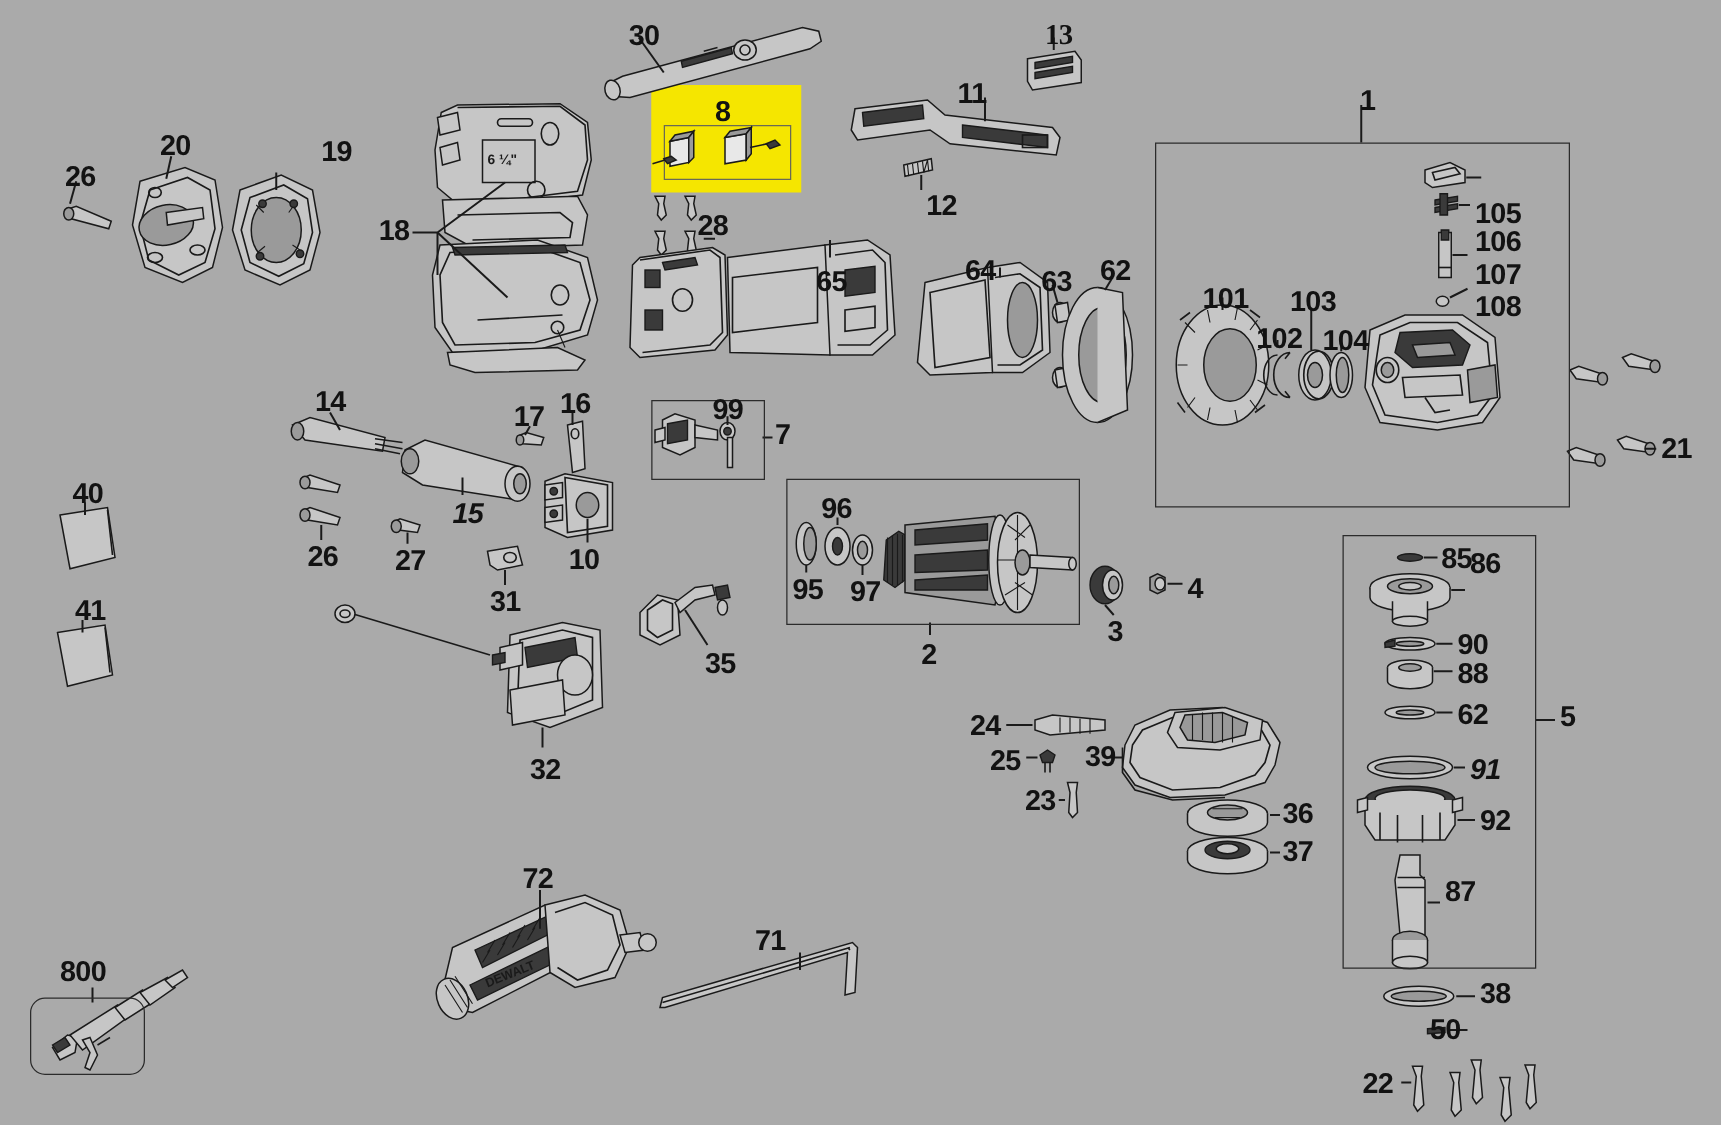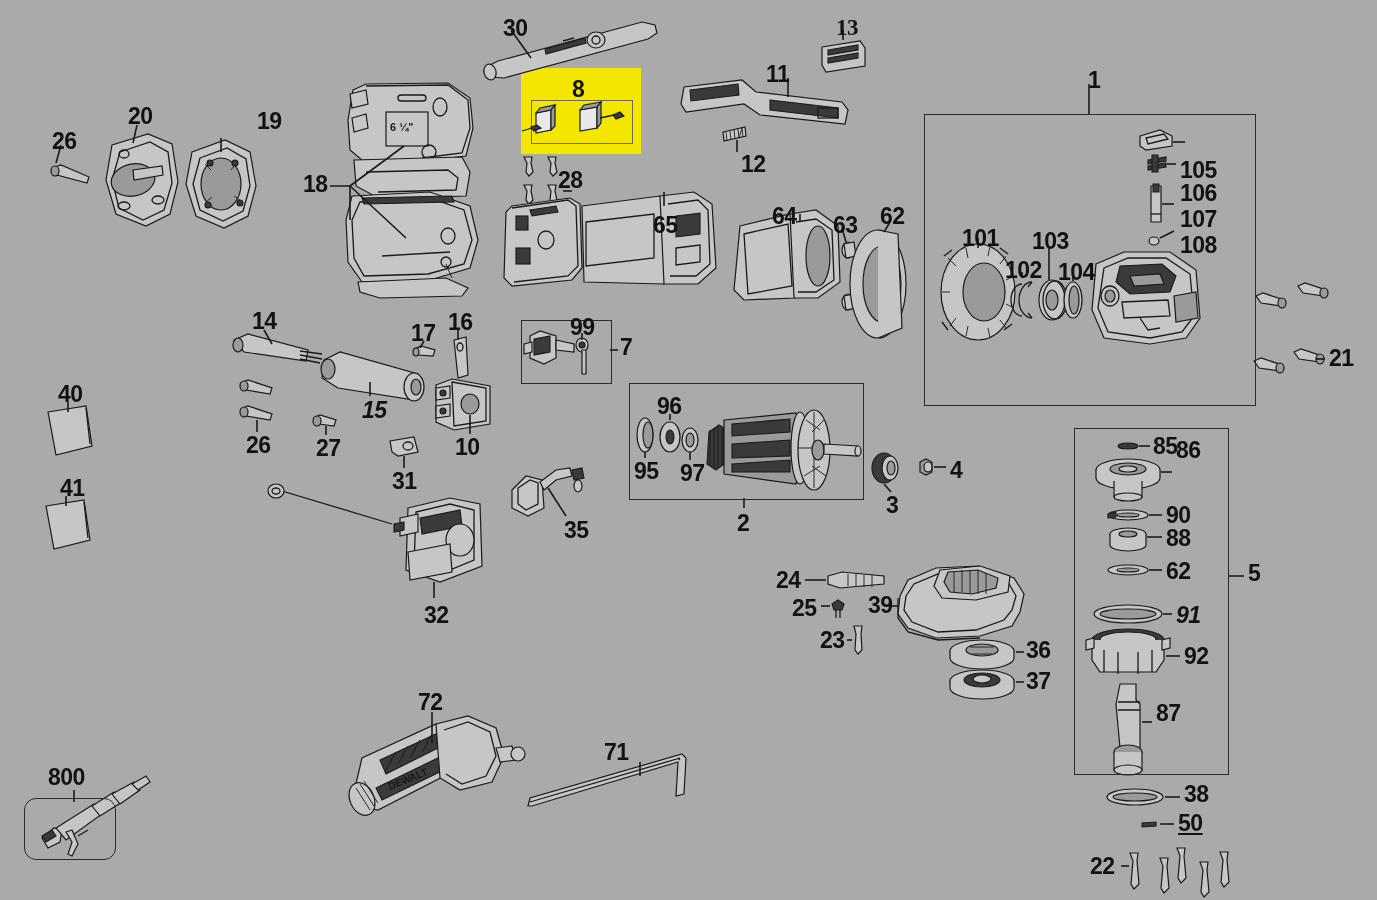--- a/index.html
+++ b/index.html
@@ -638,17 +638,17 @@
   <div class="lbl" style="left:820px;top:629px;">23</div>
   <div class="lbl" style="left:424px;top:604px;">32</div>
   <div class="lbl" style="left:1176px;top:604px;font-style:italic;">91</div>
   <div class="lbl" style="left:1184px;top:645px;">92</div>
   <div class="lbl" style="left:1026px;top:639px;">36</div>
   <div class="lbl" style="left:1026px;top:670px;">37</div>
   <div class="lbl" style="left:1156px;top:702px;">87</div>
   <div class="lbl" style="left:418px;top:691px;">72</div>
   <div class="lbl" style="left:604px;top:741px;">71</div>
   <div class="lbl" style="left:1184px;top:783px;">38</div>
-  <div class="lbl" style="left:1178px;top:812px;text-decoration:underline;">50</div>
+  <div class="lbl" style="left:1144px;top:812px;">50</div>
   <div class="lbl" style="left:48px;top:766px;">800</div>
   <div class="lbl" style="left:1090px;top:855px;">22</div>
 
 </div>
 
 </body></html>

